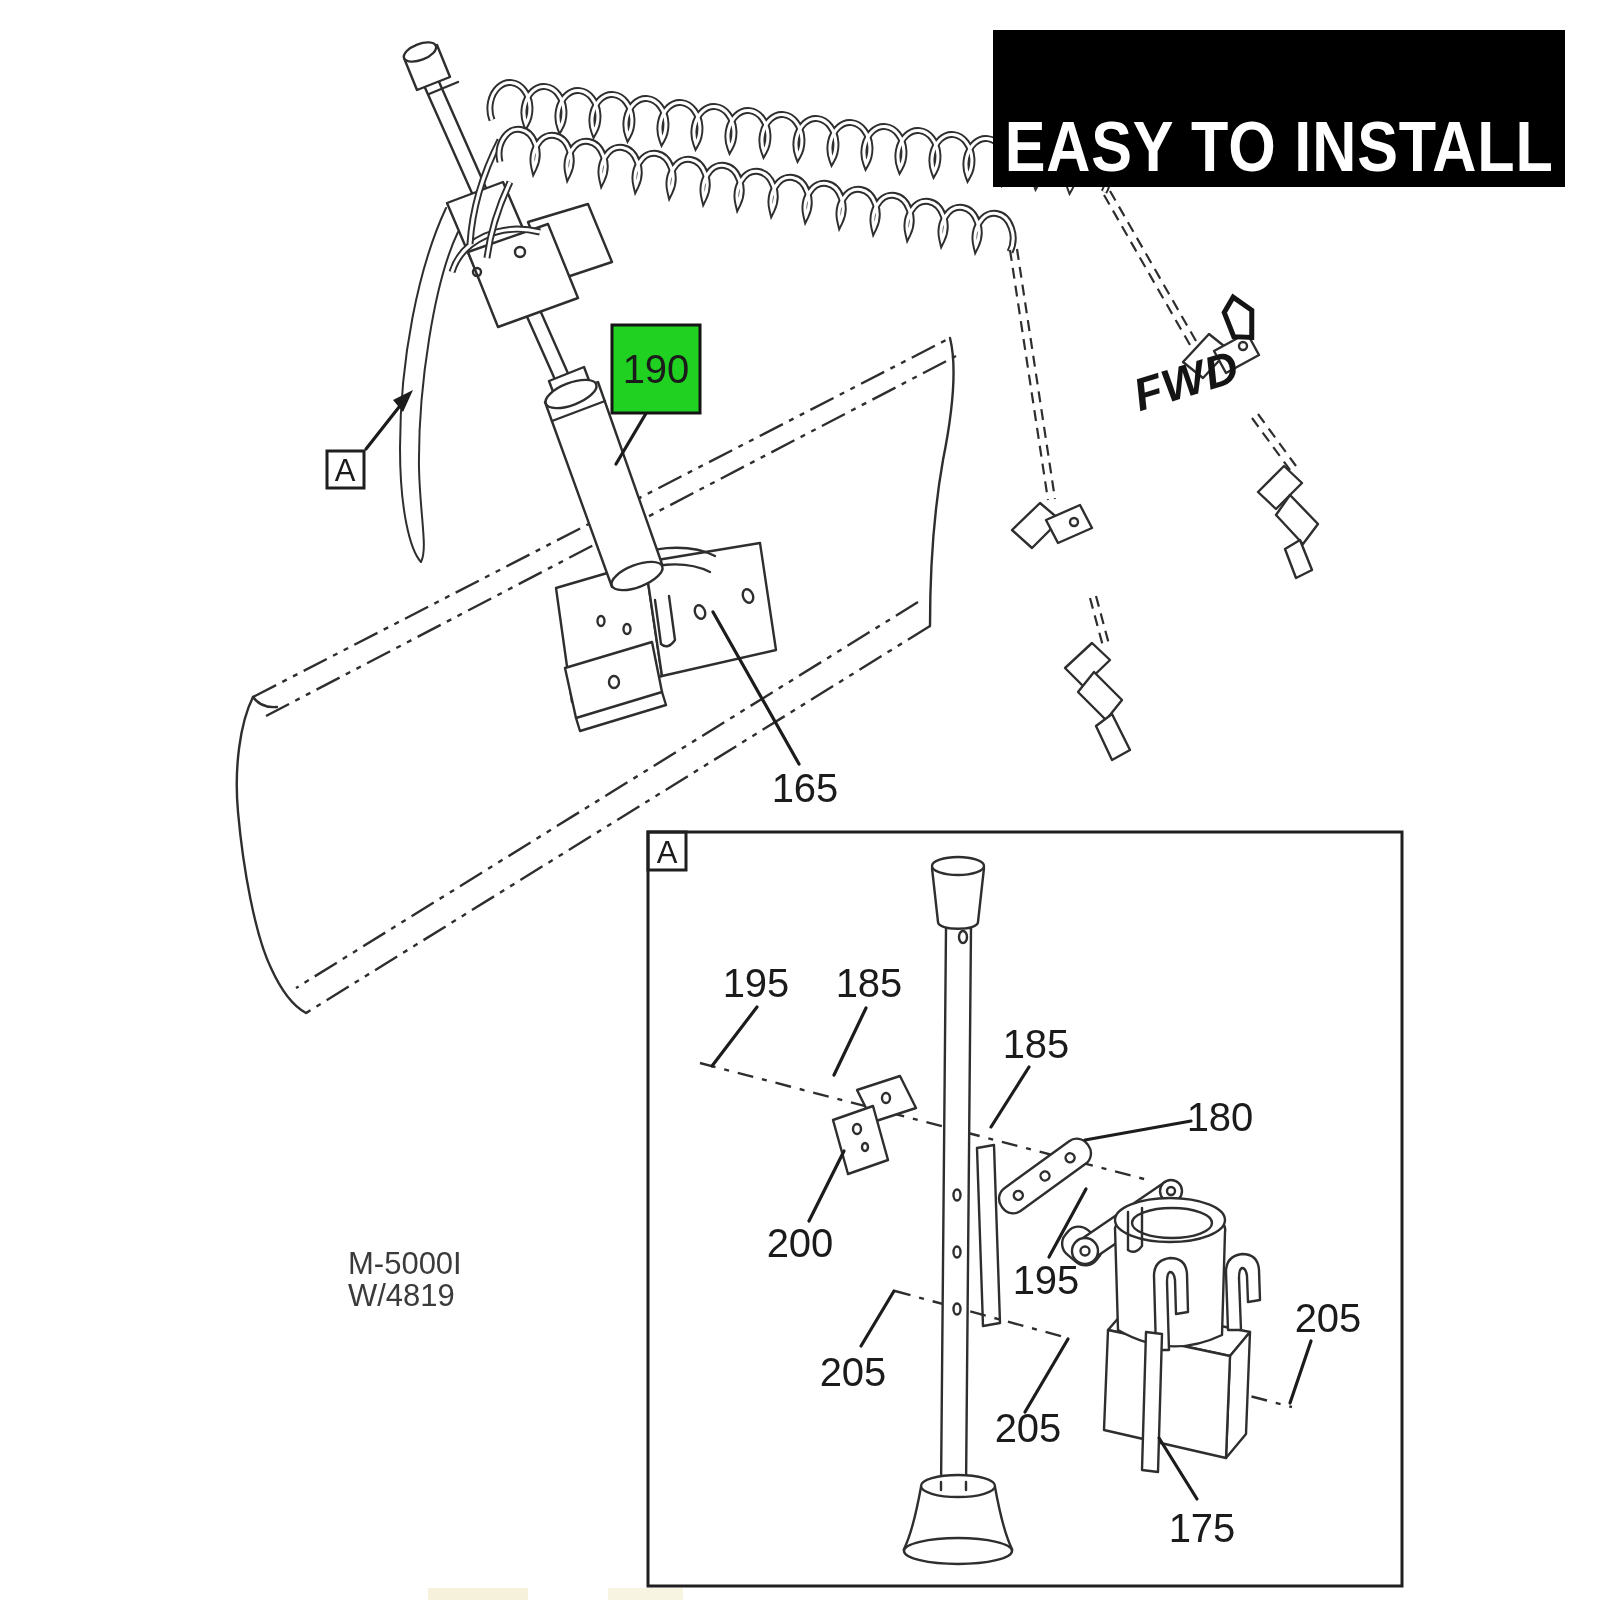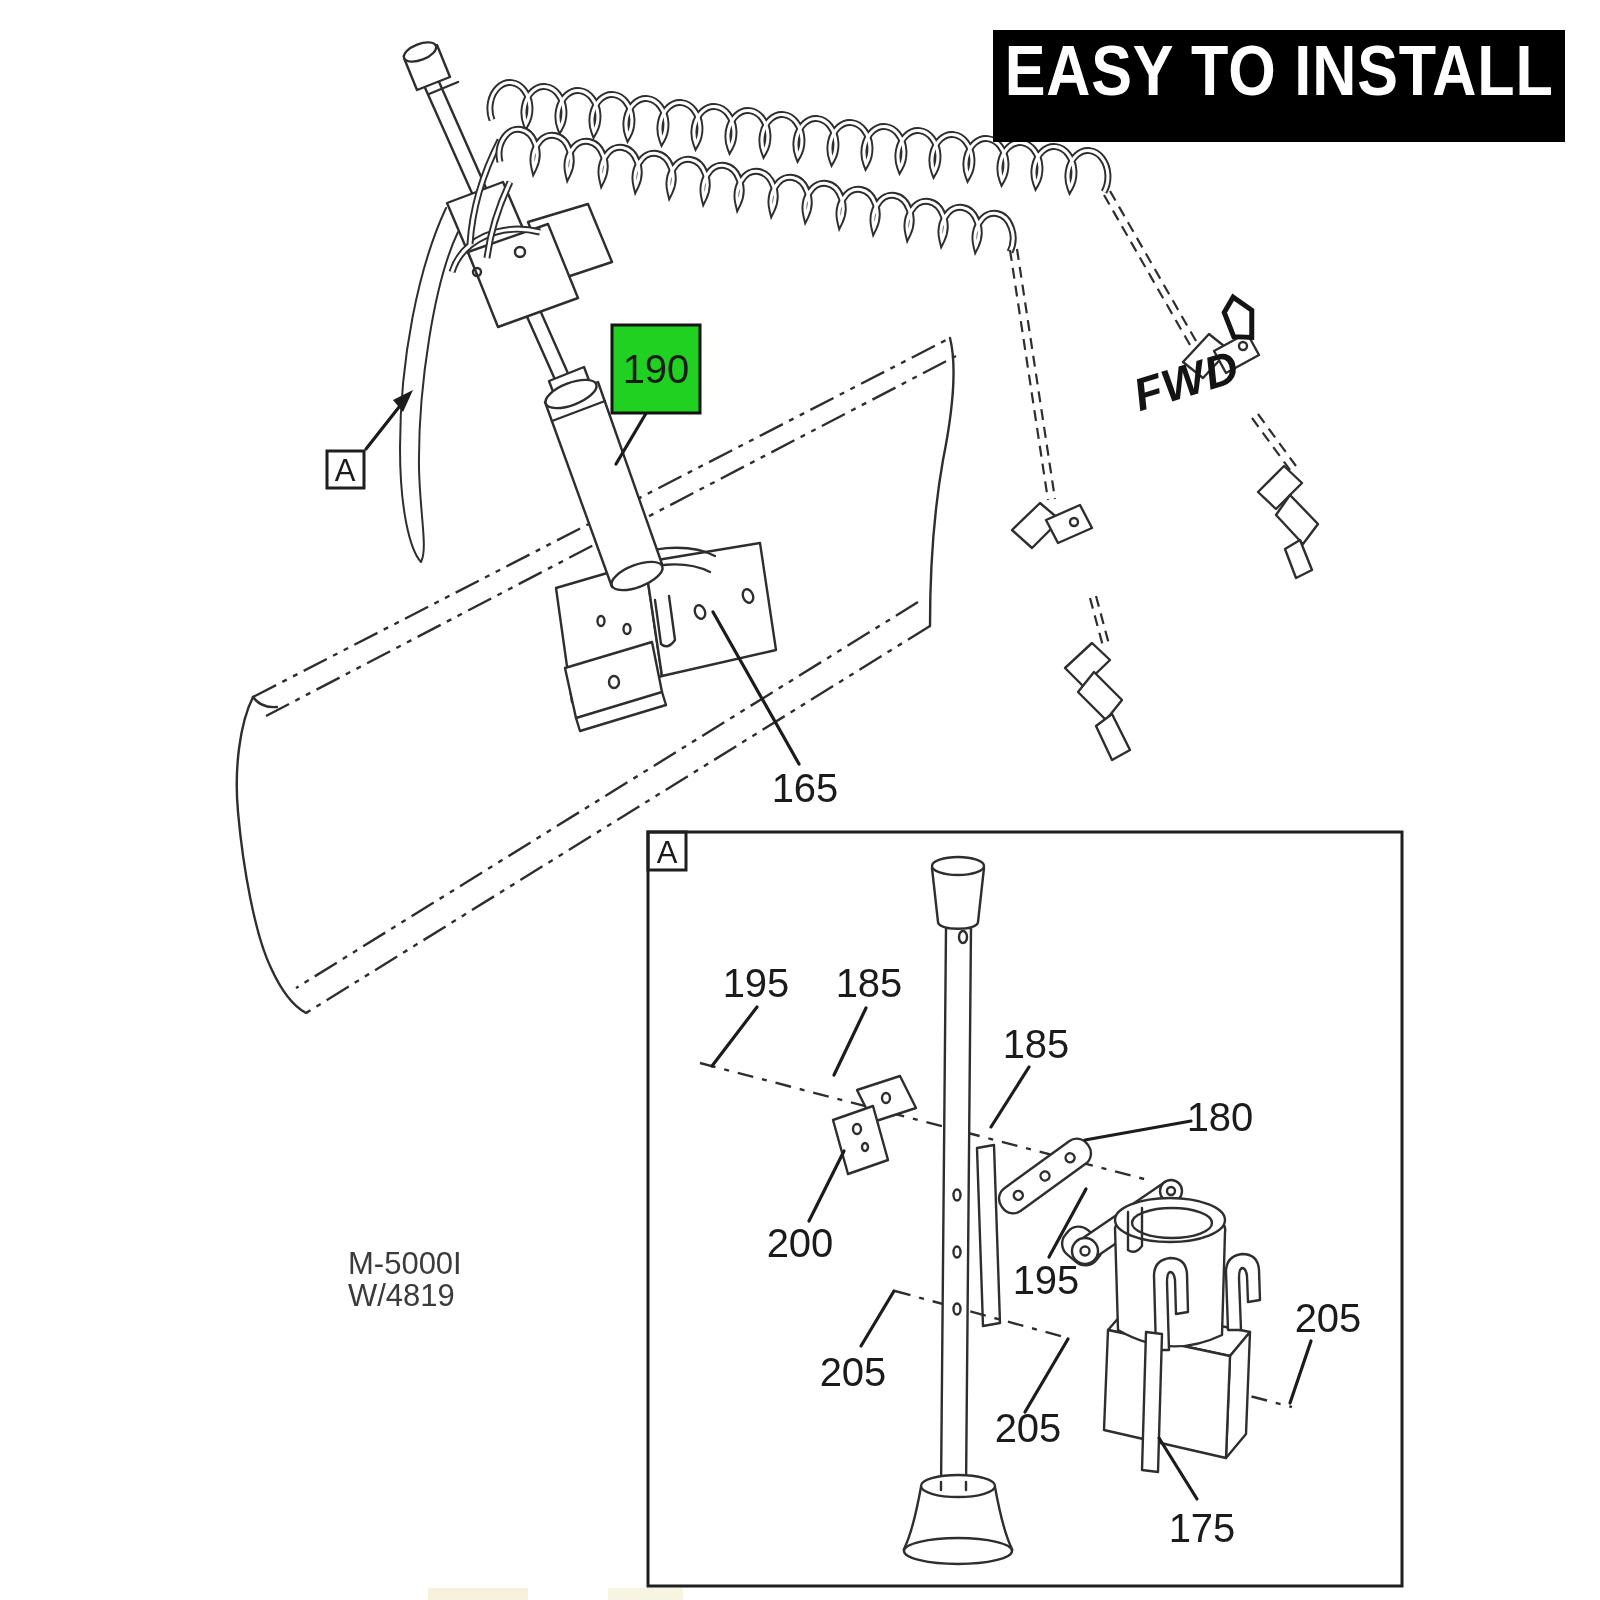--- a/index.html
+++ b/index.html
@@ -1,19 +1,19 @@
 <!DOCTYPE html>
 <html><head>
 <meta charset="utf-8">
 <style>
   html,body{margin:0;padding:0;background:#ffffff;}
   #stage{position:relative;width:1600px;height:1600px;background:#ffffff;overflow:hidden;
          font-family:"Liberation Sans",sans-serif;}
-  #banner{position:absolute;left:993px;top:30px;width:572px;height:112px;background:#000000;
-          display:flex;align-items:flex-start;justify-content:center;}
+  #banner{position:absolute;left:993px;top:30px;width:572px;height:157px;background:#000000;
+          display:flex;align-items:flex-end;justify-content:center;}
   #banner span{color:#ffffff;font-size:71px;font-weight:800;letter-spacing:1px;white-space:nowrap;
                transform:scaleX(0.86);transform-origin:center;}
   svg{position:absolute;left:0;top:0;}
   .ln{stroke:#2e2e2e;fill:none;stroke-width:2.4;stroke-linecap:round;stroke-linejoin:round;}
   .fw{fill:#ffffff;stroke:#2e2e2e;stroke-width:2.4;stroke-linejoin:round;}
   .ph{stroke:#2e2e2e;fill:none;stroke-width:2.4;stroke-dasharray:26 7 5 7 5 7;stroke-linecap:butt;}
   .dsh{stroke:#2e2e2e;fill:none;stroke-width:2.4;stroke-dasharray:16 9 5 9;stroke-linecap:butt;}
   .cbl{stroke:#2e2e2e;fill:none;stroke-width:2.2;stroke-dasharray:11 7;}
   .coilA{stroke:#2e2e2e;fill:none;stroke-width:7;}
   .coilB{stroke:#ffffff;fill:none;stroke-width:3.1;}

